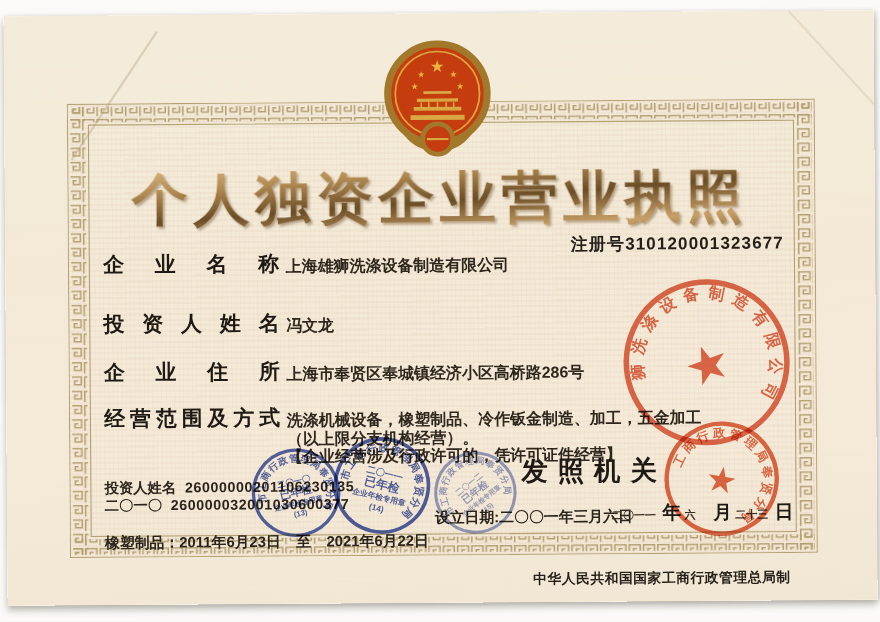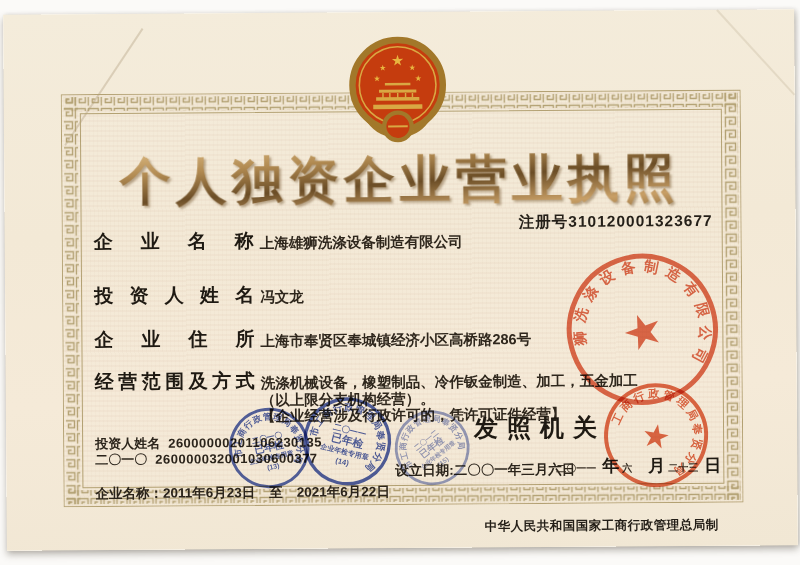--- a/index.html
+++ b/index.html
@@ -123,21 +123,21 @@
 
     <div class="issuer">发照机关</div>
 
     <div class="smallrow" style="top:421px">
       <span>投资人姓名</span><span class="num">26000000201106230135</span>
     </div>
     <div class="smallrow" style="top:437px">
       <span>二〇一〇</span><span class="num">260000032001030600377</span>
     </div>
     <div class="smallrow" style="top:471px;font-size:13.5px">
-      <span>企业名称：</span><span>2011年6月23日</span><span style="margin:0 14px">至</span><span>2021年6月22日</span>
+      <span>橡塑制品：</span><span>2011年6月23日</span><span style="margin:0 14px">至</span><span>2021年6月22日</span>
     </div>
 
     <div class="establish">设立日期:二〇〇一年三月六日</div>
     <div class="issuedate">
       <span class="fill g1">二〇一一</span>
       <span class="unit g3">年</span>
       <span class="fill g2">六</span>
       <span class="unit g3">月</span>
       <span class="fill g1">二十三</span>
       <span class="unit">日</span>

